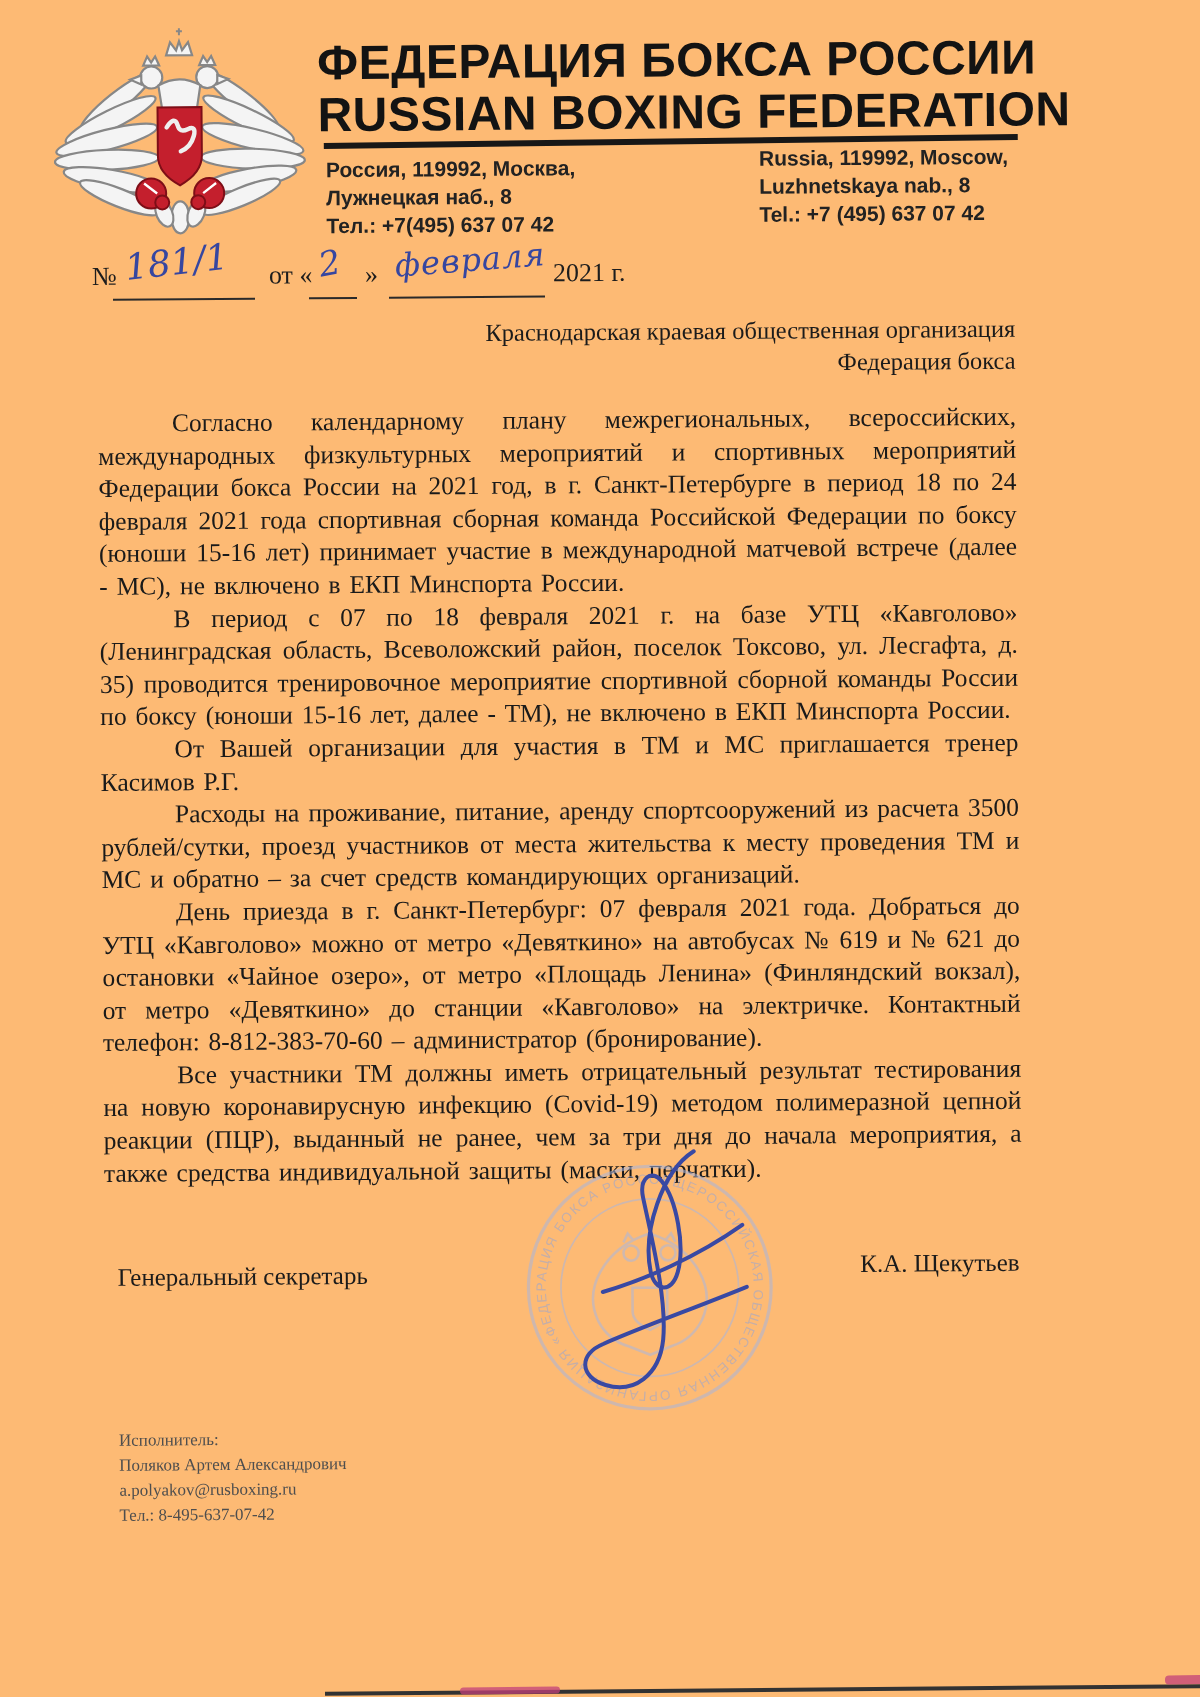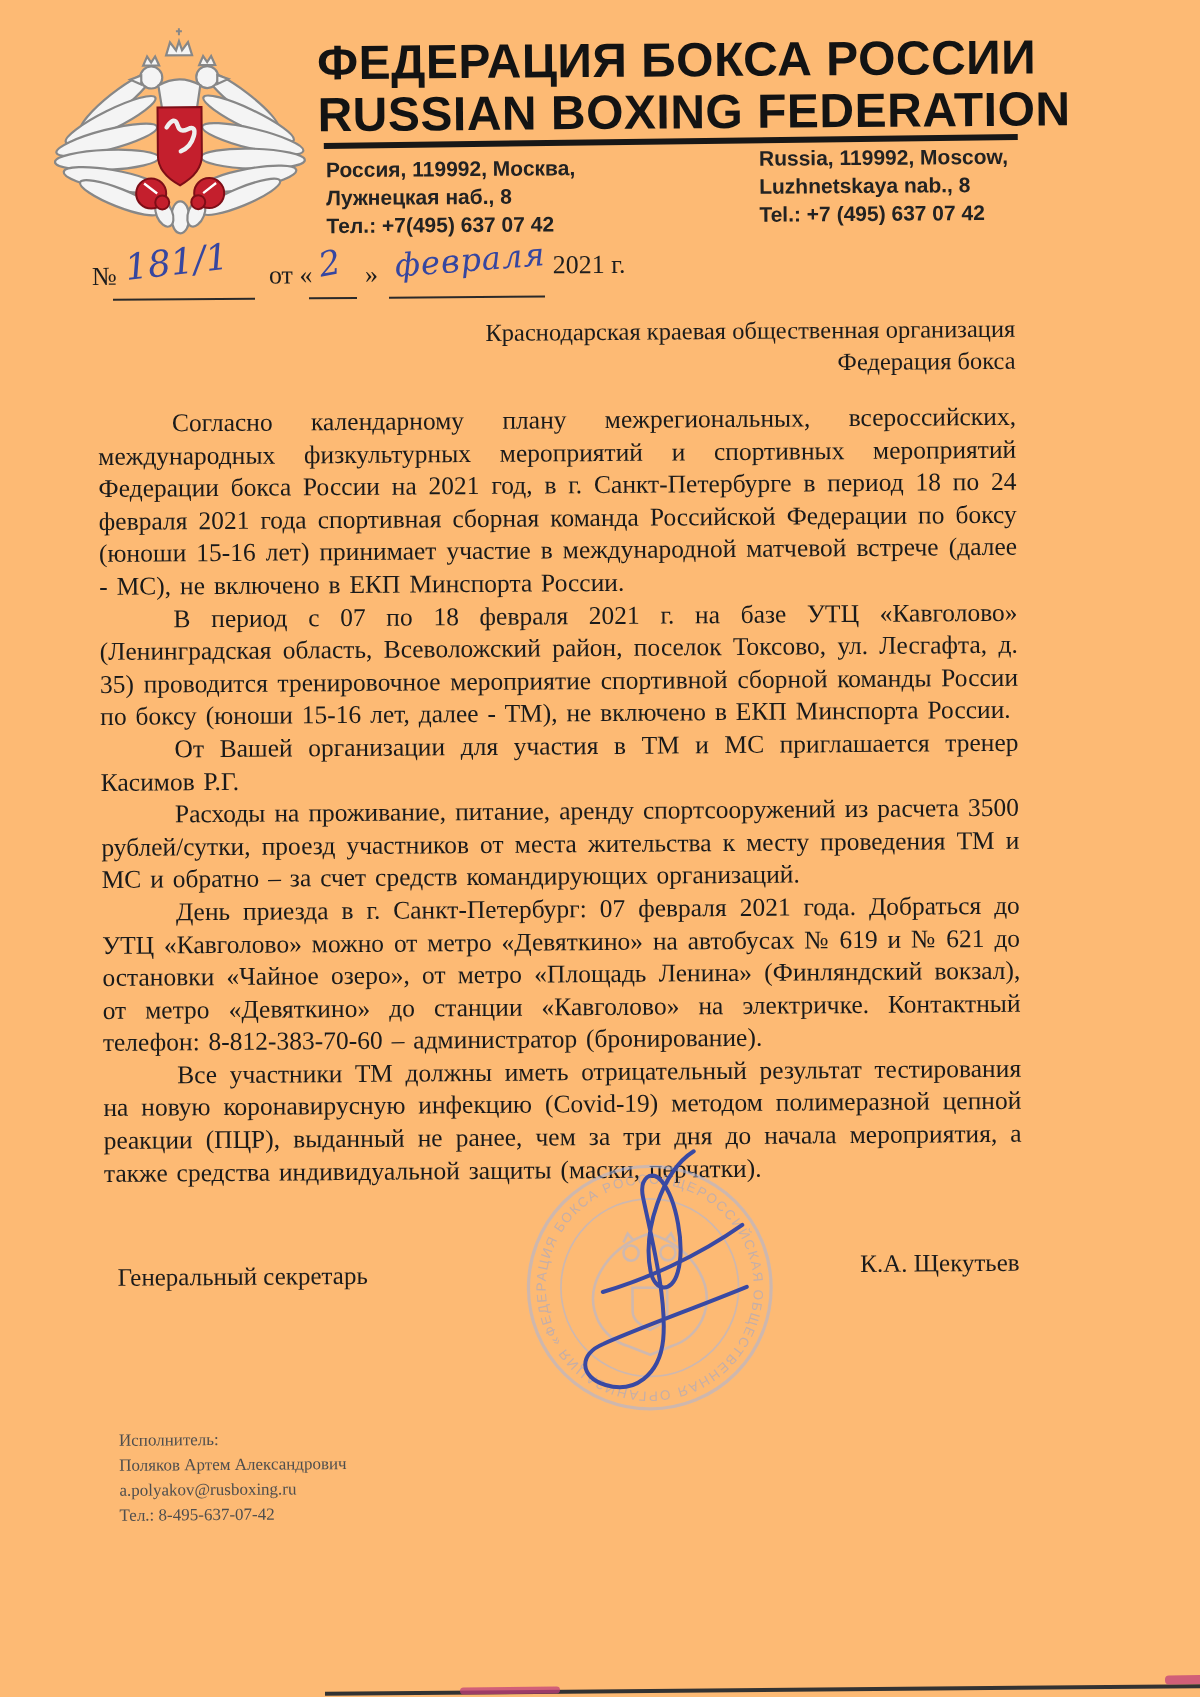--- a/index.html
+++ b/index.html
@@ -86,21 +86,21 @@
 
     <div class="abs ref-label" style="left:95px;top:258px;">№</div>
     <div class="abs uline" style="left:116px;top:293px;width:142px;"></div>
     <div class="abs hand" style="left:128px;top:238px;font-size:36px;transform:rotate(-6deg);">181/1</div>
     <div class="abs ref-label" style="left:272px;top:258px;">от «</div>
     <div class="abs uline" style="left:312px;top:293px;width:48px;"></div>
     <div class="abs hand" style="left:322px;top:241px;font-size:34px;transform:rotate(-10deg);">2</div>
     <div class="abs ref-label" style="left:368px;top:258px;">»</div>
     <div class="abs uline" style="left:392px;top:293px;width:156px;"></div>
     <div class="abs hand" style="left:398px;top:240px;font-size:32px;letter-spacing:1px;transform:rotate(-4deg);">февраля</div>
-    <div class="abs ref-label" style="left:556px;top:250px;">2021 г.</div>
+    <div class="abs ref-label" style="left:556px;top:258px;">2021 г.</div>
 
     <div class="abs recipient" style="left:400px;top:316px;width:618px;">
       <div>Краснодарская краевая общественная организация</div>
       <div>Федерация бокса</div>
     </div>
 
     <div class="abs body-text" style="left:100px;top:404px;width:918px;">
       <p>Согласно календарному плану межрегиональных, всероссийских, международных физкультурных мероприятий и спортивных мероприятий Федерации бокса России на 2021 год, в г. Санкт-Петербурге в период 18 по 24 февраля 2021 года спортивная сборная команда Российской Федерации по боксу (юноши 15-16 лет) принимает участие в международной матчевой встрече (далее - МС), не включено в ЕКП Минспорта России.</p>
       <p>В период с 07 по 18 февраля 2021 г. на базе УТЦ «Кавголово» (Ленинградская область, Всеволожский район, поселок Токсово, ул. Лесгафта, д. 35) проводится тренировочное мероприятие спортивной сборной команды России по боксу (юноши 15-16 лет, далее - ТМ), не включено в ЕКП Минспорта России.</p>
       <p>От Вашей организации для участия в ТМ и МС приглашается тренер Касимов Р.Г.</p>

